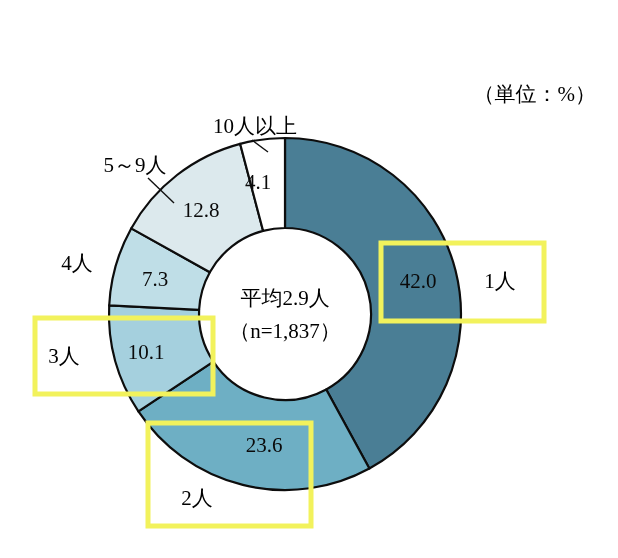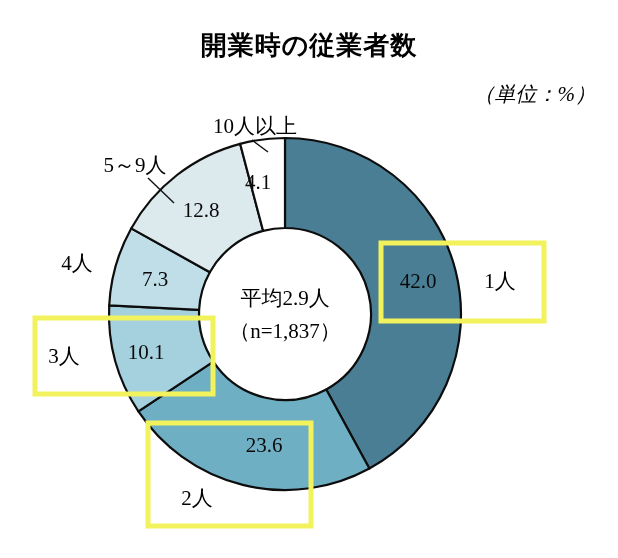--- a/index.html
+++ b/index.html
@@ -36,21 +36,20 @@
     white-space: nowrap;
   }
   .unit-note {
     position: absolute;
     top: 80px;
     right: 22px;
     font-size: 21px;
     font-family: "Liberation Serif", "DejaVu Serif", serif;
     color: #000;
     white-space: nowrap;
-    font-style: italic;
   }
   svg.donut {
     position: absolute;
     left: 0;
     top: 0;
     width: 618px;
     height: 558px;
     overflow: visible;
   }
   .slice-path {
@@ -87,21 +86,20 @@
     stroke: #111;
     stroke-width: 1.4;
     fill: none;
   }
 </style>
 </head>
 <body>
 
 <div id="chart-root">
 
-  <div class="chart-title">開業時の従業者数</div>
 
   <div class="unit-note">（単位：%）</div>
 
   <svg class="donut" viewBox="0 0 618 558">
 
     <g>
       <path id="seg-1" class="slice-path" d="M 285.00 138.00 A 176 176 0 0 1 369.38 468.45 L 326.23 389.47 A 86 86 0 0 0 285.00 228.00 Z" fill="#4a7e95" stroke="#0d0d0d"></path>
       <path id="seg-2" class="slice-path" d="M 369.38 468.45 A 176 176 0 0 1 138.41 411.41 L 213.37 361.60 A 86 86 0 0 0 326.23 389.47 Z" fill="#6eafc4" stroke="#0d0d0d"></path>
       <path id="seg-3" class="slice-path" d="M 138.41 411.41 A 176 176 0 0 1 109.21 305.42 L 199.10 309.81 A 86 86 0 0 0 213.37 361.60 Z" fill="#a5d0de" stroke="#0d0d0d"></path>
       <path id="seg-4" class="slice-path" d="M 109.21 305.42 A 176 176 0 0 1 131.21 228.41 L 209.85 272.18 A 86 86 0 0 0 199.10 309.81 Z" fill="#bfdee7" stroke="#0d0d0d"></path>

